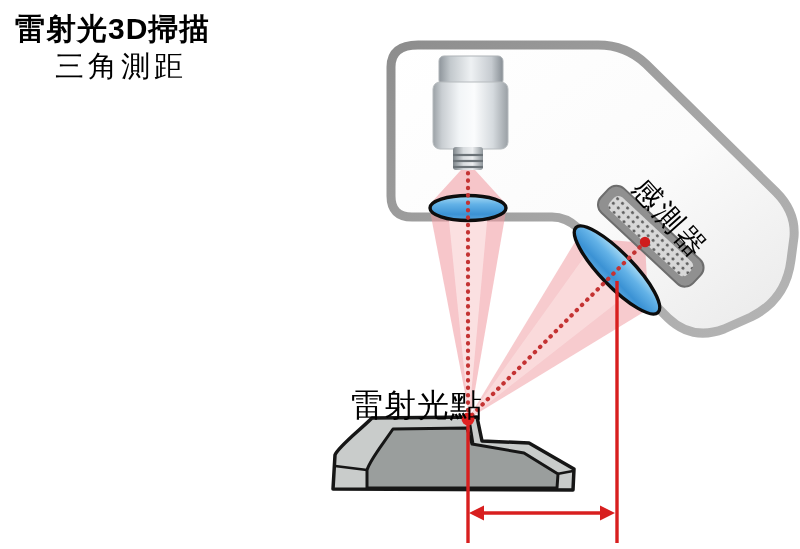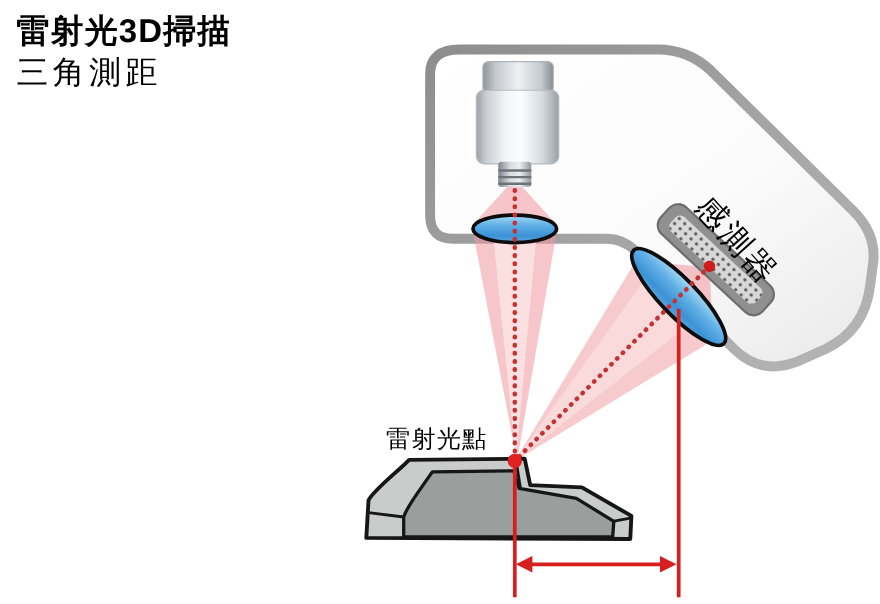--- a/index.html
+++ b/index.html
@@ -7,23 +7,23 @@
     position:relative;width:800px;height:549px;overflow:hidden;
     background:#ffffff;
     font-family:"Liberation Sans","DejaVu Sans",sans-serif;
     color:#000;
     text-decoration:underline;
   }
   .diagram-svg{position:absolute;left:0;top:0;width:800px;height:549px;}
   .lbl{position:absolute;white-space:nowrap;color:#000;}
   .title-block{position:absolute;left:15px;top:10px;}
   .title-line1{font-size:30px;font-weight:700;letter-spacing:1px;line-height:1.25;}
-  .title-line2{font-size:29px;font-weight:400;letter-spacing:4px;line-height:1.25;}
+  .title-line2{font-size:29px;font-weight:400;letter-spacing:4px;line-height:1.25;margin-left:40px;}
   .laser-label{left:428px;top:10px;font-size:27px;letter-spacing:7px;}
-  .spot-label{left:351px;top:384px;font-size:22px;letter-spacing:1px;}
+  .spot-label{left:351px;top:384px;font-size:32px;letter-spacing:1px;}
   .sensor-label{
     left:652px;top:170px;font-size:29px;letter-spacing:3px;
     transform:rotate(48deg);transform-origin:0 0;
   }
 </style>
 </head>
 <body>
 
 <div class="stage">
 

